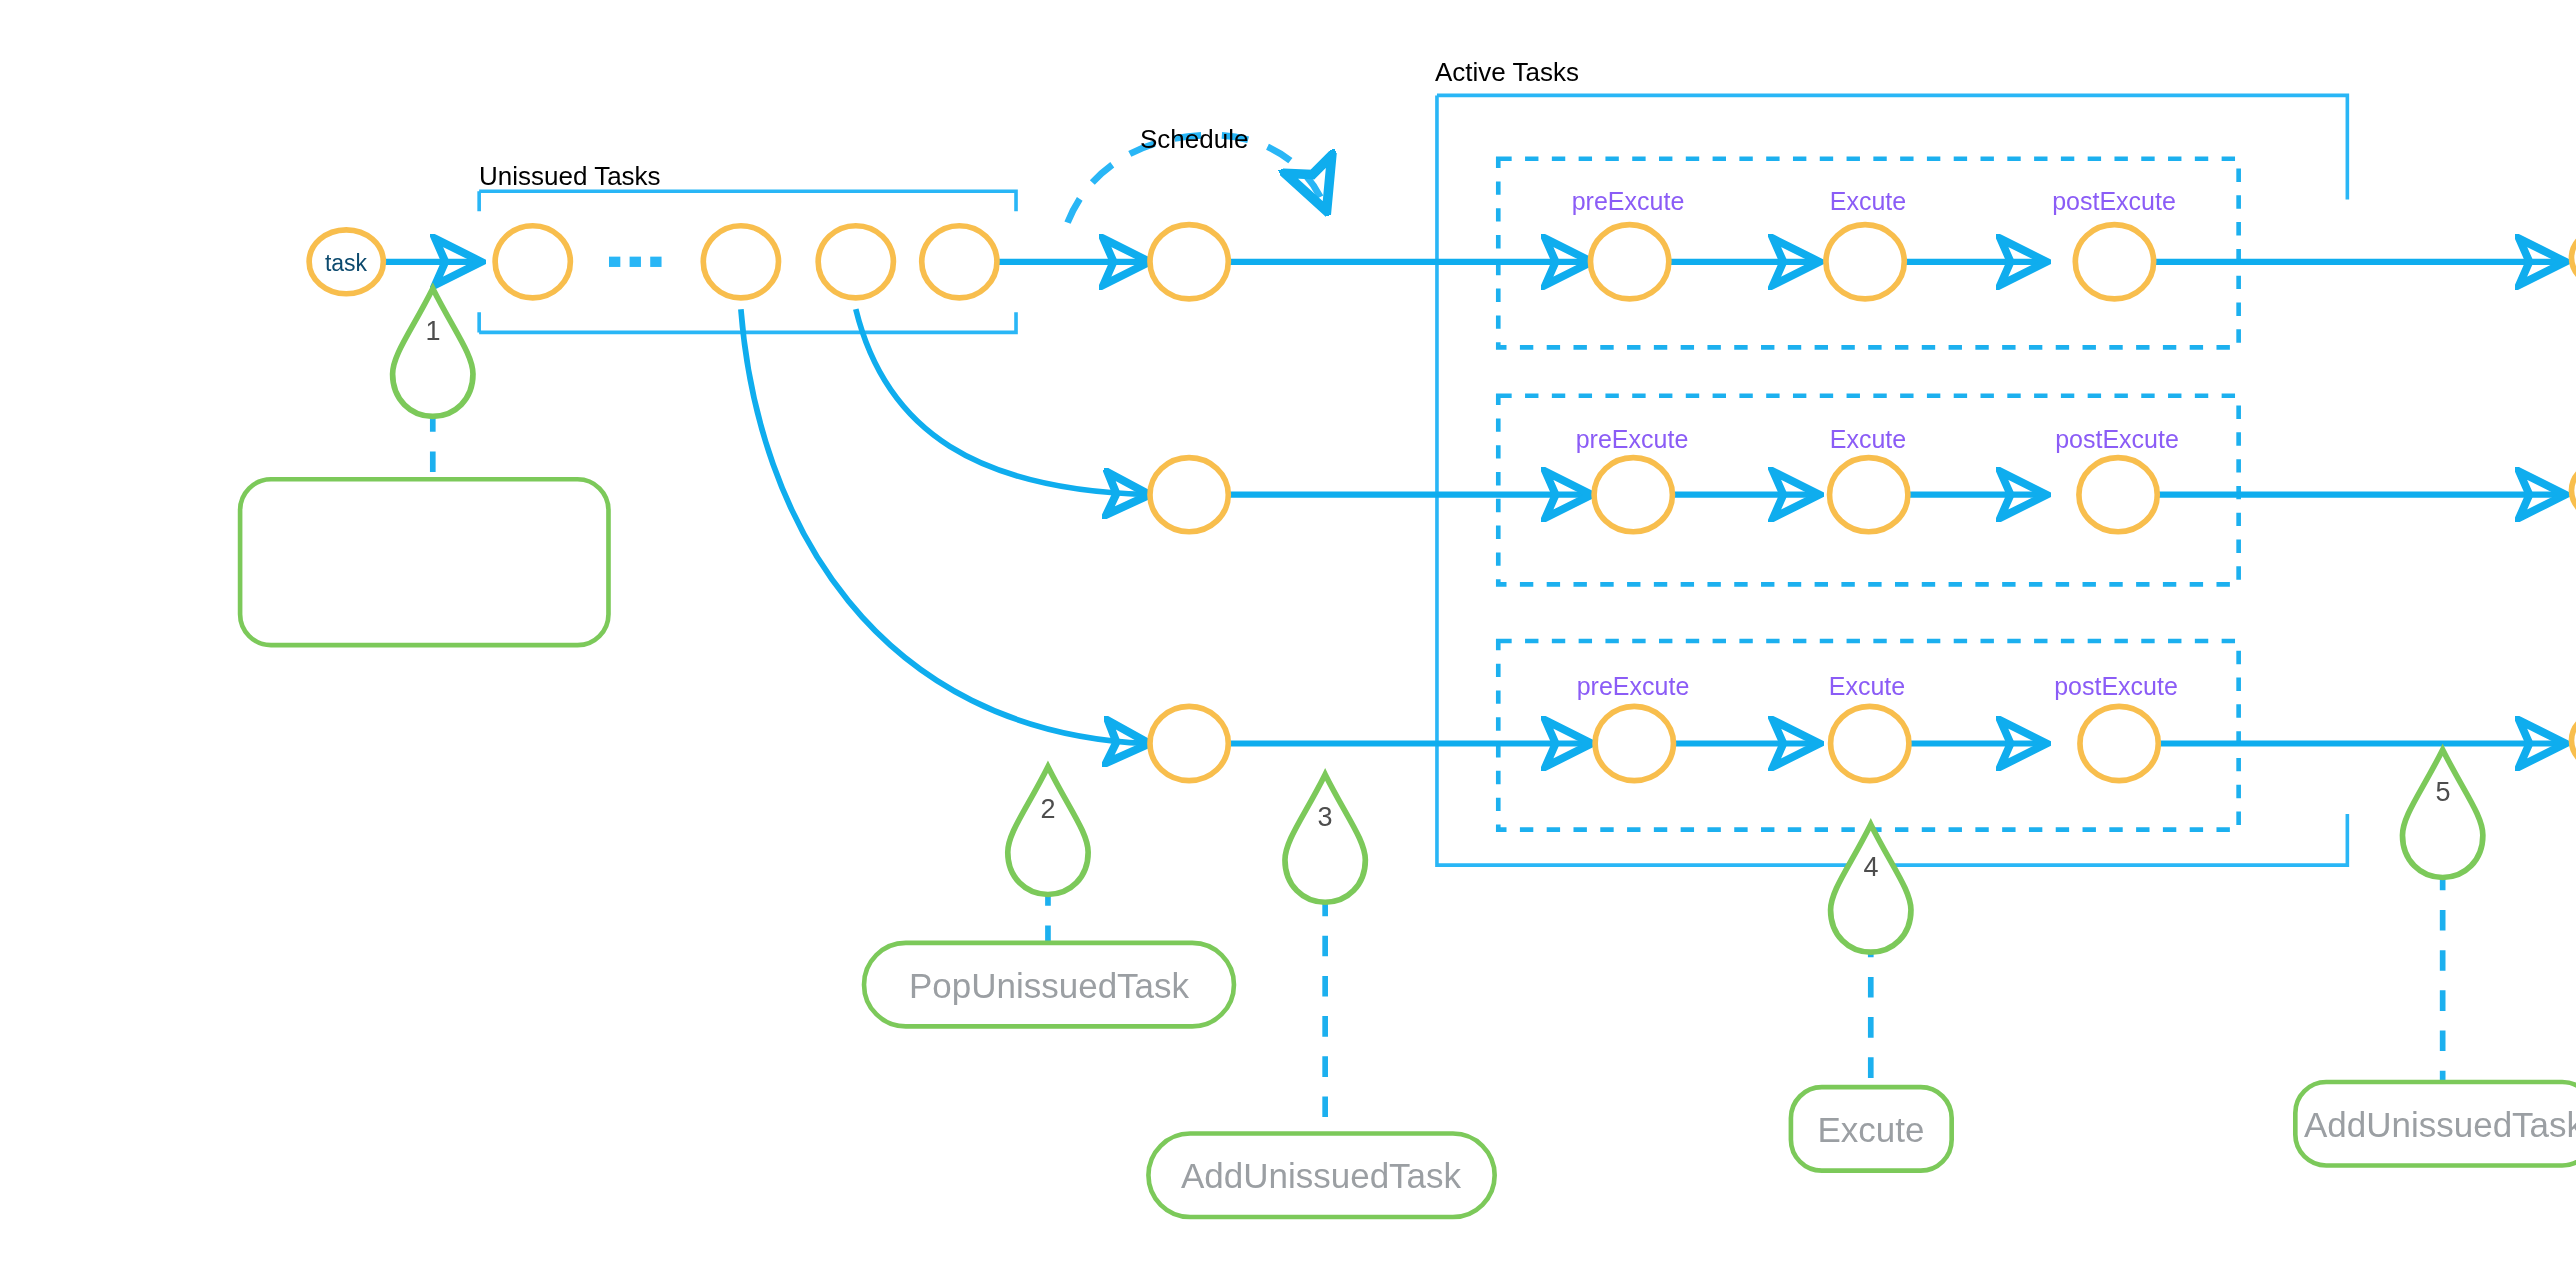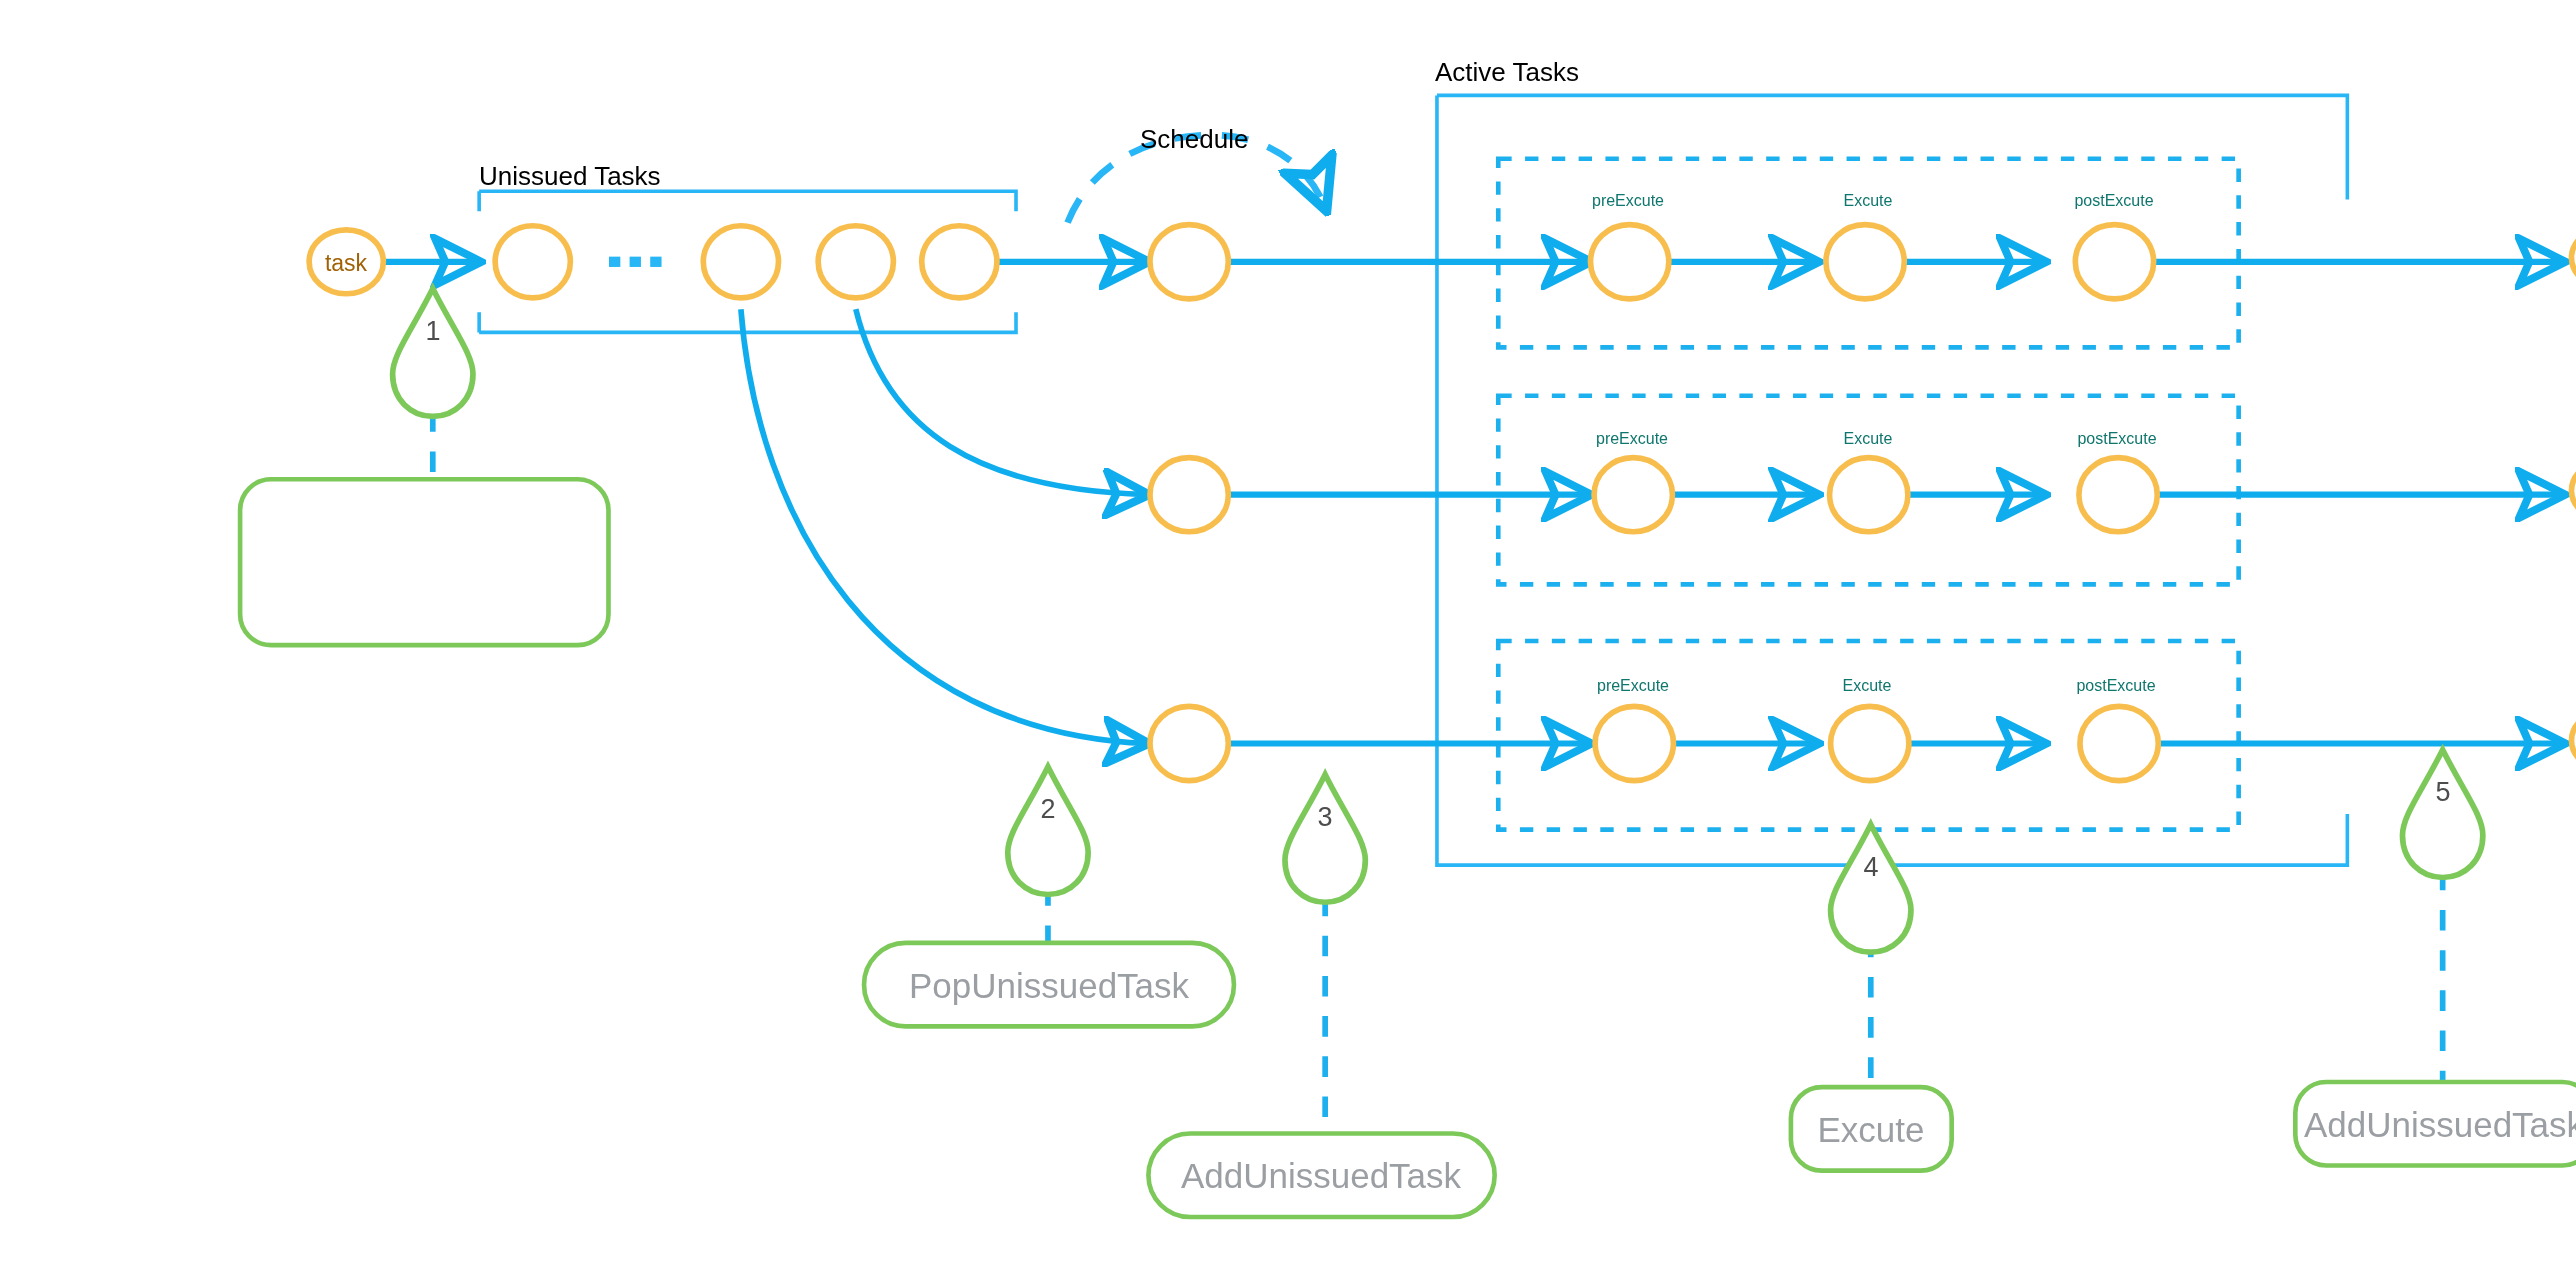--- a/index.html
+++ b/index.html
@@ -1,24 +1,24 @@
 <!DOCTYPE html>
 <html style="font-size:8.2px"><head>
 <meta charset="utf-8">
 <style>
   html,body{margin:0;padding:0;background:#ffffff;}
   body{font-family:"Liberation Sans",sans-serif;}
   #stage{position:relative;width:3114px;height:1282px;background:#fff;overflow:hidden;}
   svg.layer{position:absolute;left:0;top:0;width:3114px;height:1282px;}
   .lbl{position:absolute;color:#9aa0a6;font-family:"Liberation Sans",sans-serif;white-space:nowrap;}
   .section-label{font-size:26px;color:#000000;}
-  .stage-label{font-size:16px;color:#0f766e;}
+  .stage-label{font-size:25px;color:#8b5cf6;}
   .note-text{font-size:26px;color:#9b9fa3;line-height:1.42;}
   .note-box-label{font-size:35px;color:#9b9fa3;}
-  .node-text{font-size:23px;color:#a16207;}
+  .node-text{font-size:23px;color:#0c4a6e;}
   .marker-num{font-size:27px;color:#4d4d4d;font-family:"Liberation Sans",sans-serif;}
   .ctr{position:absolute;transform:translate(-50%,-50%);text-align:center;}
 </style>
 </head>
 <body>
 
 <div id="stage">
 
   <svg class="layer" viewBox="0 0 6044 2488">
     <defs>

